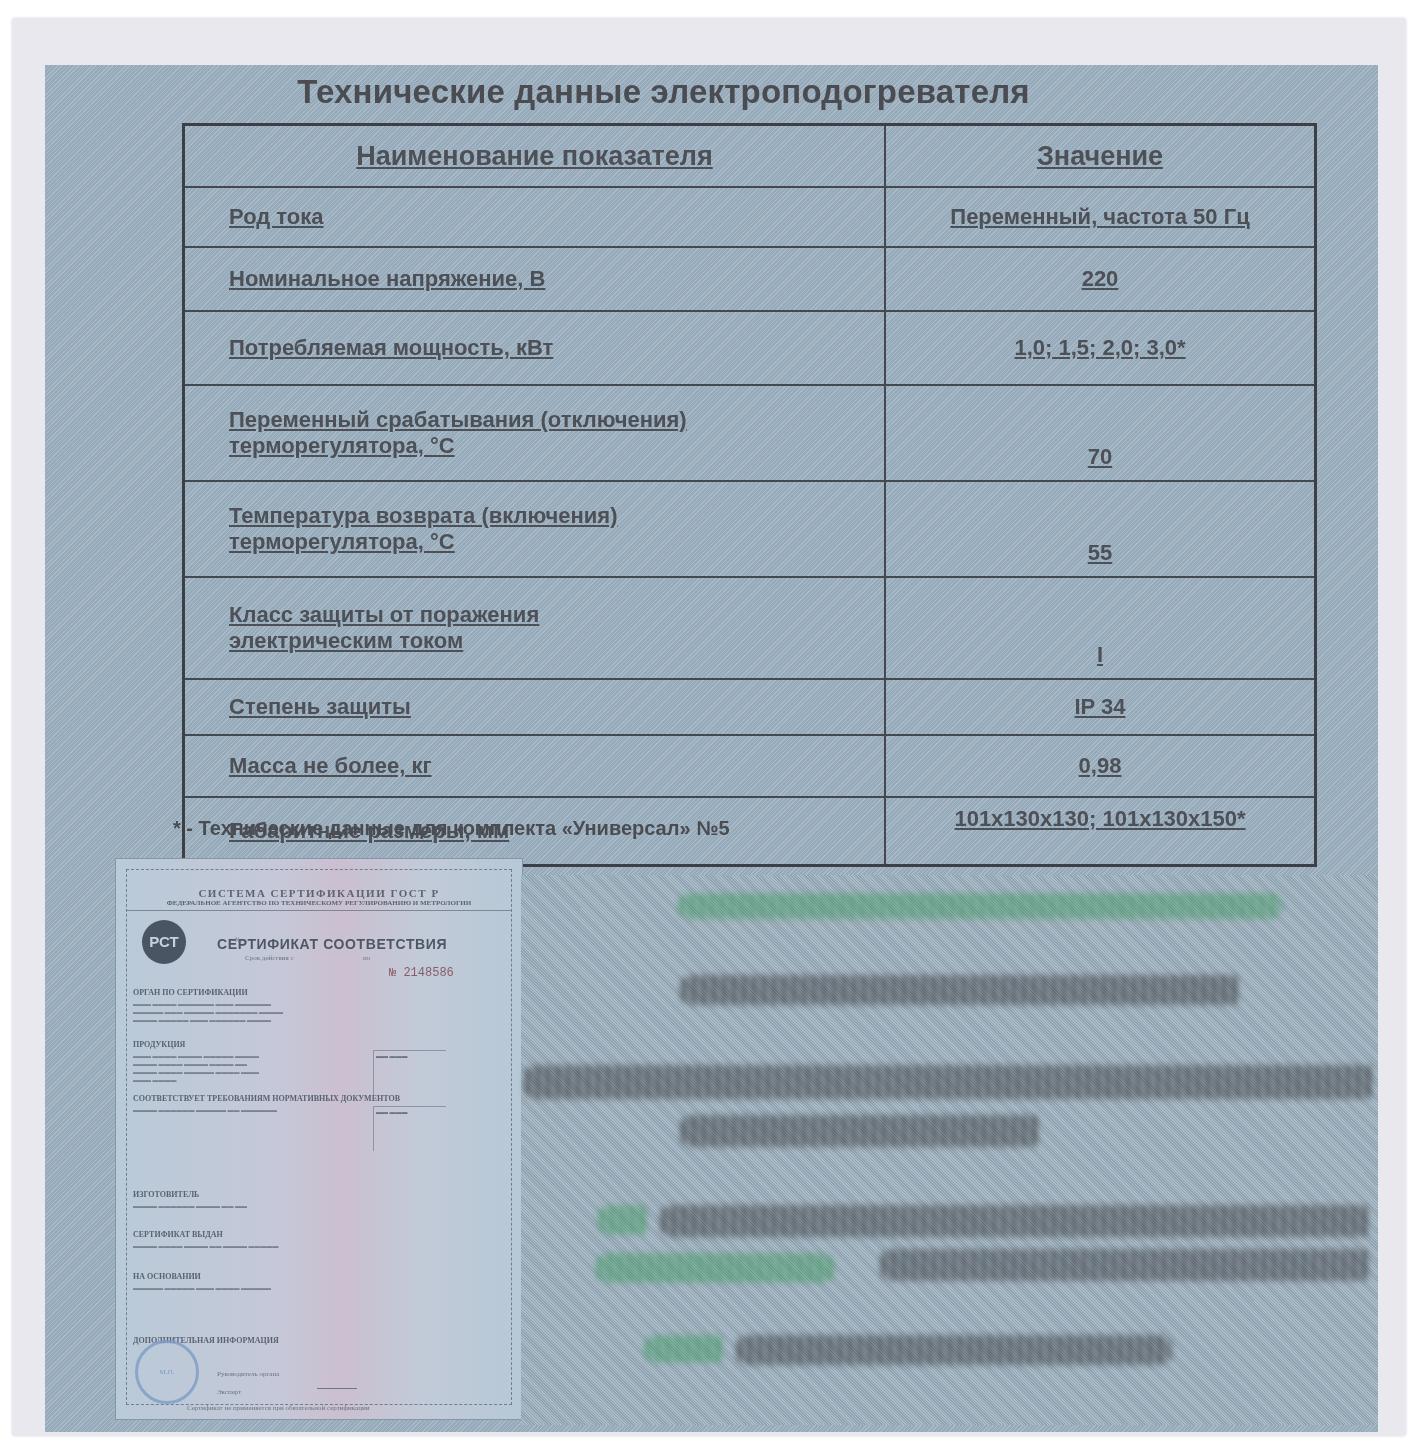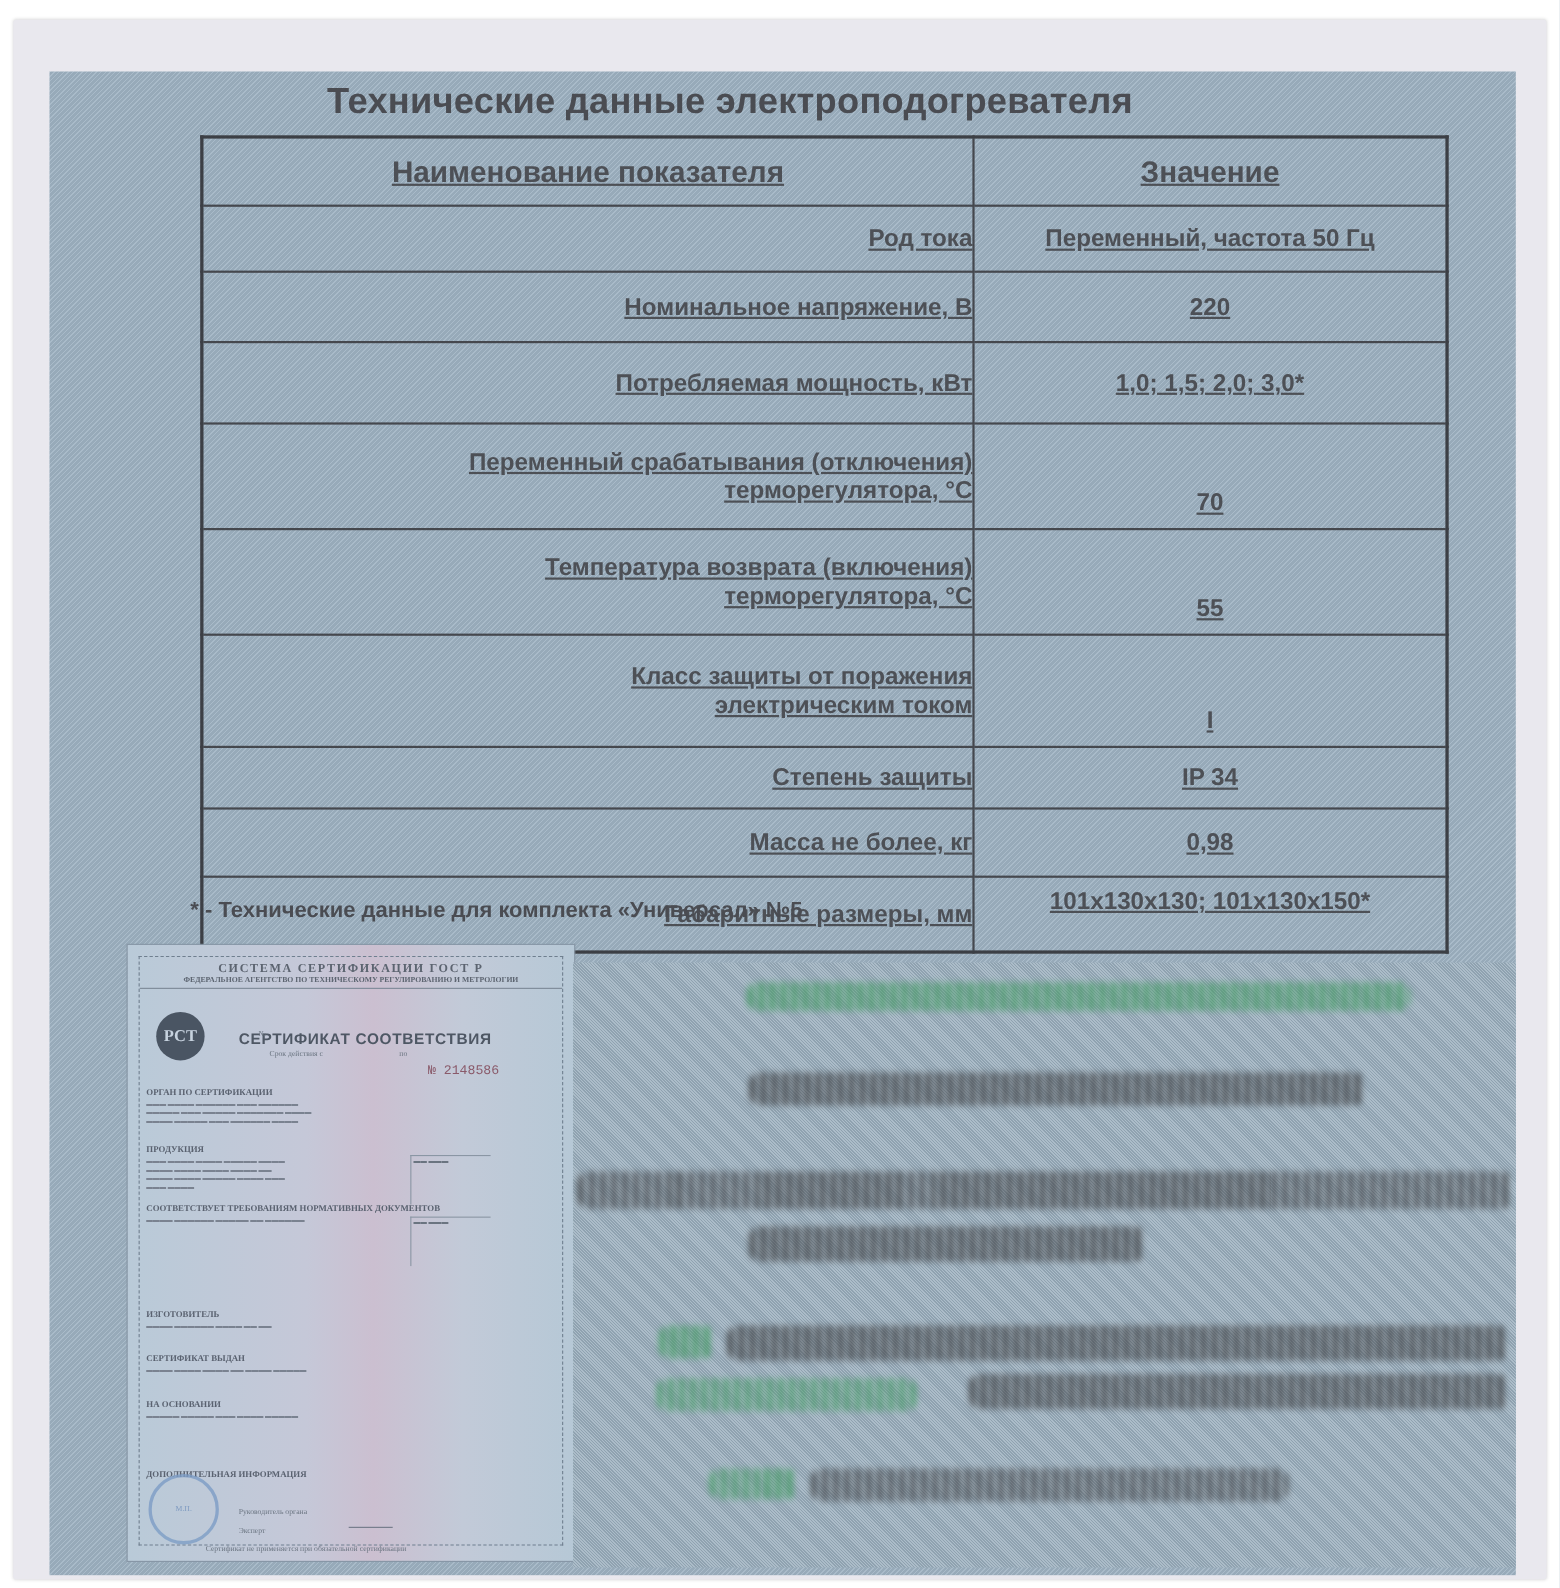--- a/index.html
+++ b/index.html
@@ -27,21 +27,20 @@
     position: absolute; left: 137px; top: 58px; width: 1135px;
     border-collapse: collapse; color: #4d5056;
     border: 3px solid #3c3f45;
     text-decoration: underline;
   }
   table.spec td, table.spec th {
     border: 2px solid #45484e;
     padding: 0 0 0 44px;
     font-size: 22px; font-weight: bold;
     vertical-align: middle;
-    text-align: right;
   }
   table.spec th { font-size: 27px; height: 60px; text-align: center; padding: 0; }
   table.spec td.val { text-align: center; padding: 0; width: 428px; }
   table.spec td.val.bottom { vertical-align: bottom; padding-bottom: 10px; margin-top: 39px; }
   .row-1 td { height: 58px; }
   .row-2 td { height: 62px; }
   .row-3 td { height: 72px; }
   .row-4 td { height: 84px; }
   .row-5 td { height: 84px; }
   .row-6 td { height: 90px; }
@@ -56,24 +55,24 @@
     position: absolute; left: 70px; top: 793px; width: 406px; height: 560px;
     background: linear-gradient(90deg, #b9cad8 0%, #c5c8d8 40%, #cbbfd0 55%, #c2cad8 75%, #b6c8d6 100%);
     border: 1px solid #8796a6;
   }
   .cert-inner {
     position: absolute; left: 10px; top: 10px; right: 10px; bottom: 14px;
     border: 1px dashed #6f7f8f;
     color: #5c6470;
     font-family: "Liberation Serif", serif;
   }
-  .c-sys { text-align: center; font-size: 11px; font-weight: bold; margin-top: 5px; letter-spacing: 1.5px; }
+  .c-sys { text-align: center; font-size: 11px; font-weight: bold; margin-top: 17px; letter-spacing: 1.5px; }
   .c-agency { text-align: center; font-size: 7px; font-weight: bold; border-bottom: 1px solid #7c8896; padding-bottom: 3px; }
   .c-title { position: absolute; left: 90px; top: 38px; font-family: "Liberation Sans", sans-serif; font-size: 14px; font-weight: bold; color: #4e5764; letter-spacing: 0.6px; margin-top: 28px; }
-  .c-logo { position: absolute; left: 15px; top: 50px; width: 44px; height: 44px; border-radius: 50%; background: #4a5563; color: #c7d3df; font-size: 15px; font-weight: bold; text-align: center; line-height: 44px; font-family: Liberation Serif, serif; }
+  .c-logo { position: absolute; left: 15px; top: 50px; width: 44px; height: 44px; border-radius: 50%; background: #4a5563; color: #c7d3df; font-size: 15px; font-weight: bold; text-align: center; line-height: 44px; font-family: Liberation Sans, sans-serif; }
   .c-line { position: absolute; font-size: 7px; color: #6a7480; white-space: nowrap; }
   .c-number { position: absolute; left: 262px; top: 96px; font-family: "Liberation Mono", monospace; font-size: 12px; color: #8a5a6a; }
   .c-section { position: absolute; left: 6px; font-size: 8px; font-weight: bold; color: #5a6270; white-space: nowrap; }
   .c-small { position: absolute; left: 6px; font-size: 6px; color: #7a8290; white-space: nowrap; line-height: 8px; }
   .c-box { position: absolute; left: 246px; width: 68px; height: 40px; border-left: 1px solid #8a96a4; border-top: 1px solid #8a96a4; font-size: 6px; color: #6a7480; padding: 2px; }
   .c-stamp { position: absolute; left: 8px; top: 470px; width: 58px; height: 58px; border-radius: 50%; border: 3px solid #7d9dc6; color: #6f8fbb; font-size: 7px; text-align: center; line-height: 58px; opacity: 0.8; }
   .c-sign { position: absolute; left: 190px; top: 478px; width: 40px; height: 40px; border-bottom: 1px solid #6f7785; }
   .redacted {
     position: absolute; left: 476px; top: 810px; width: 857px; height: 550px;
     background-color: #9aaebd;

